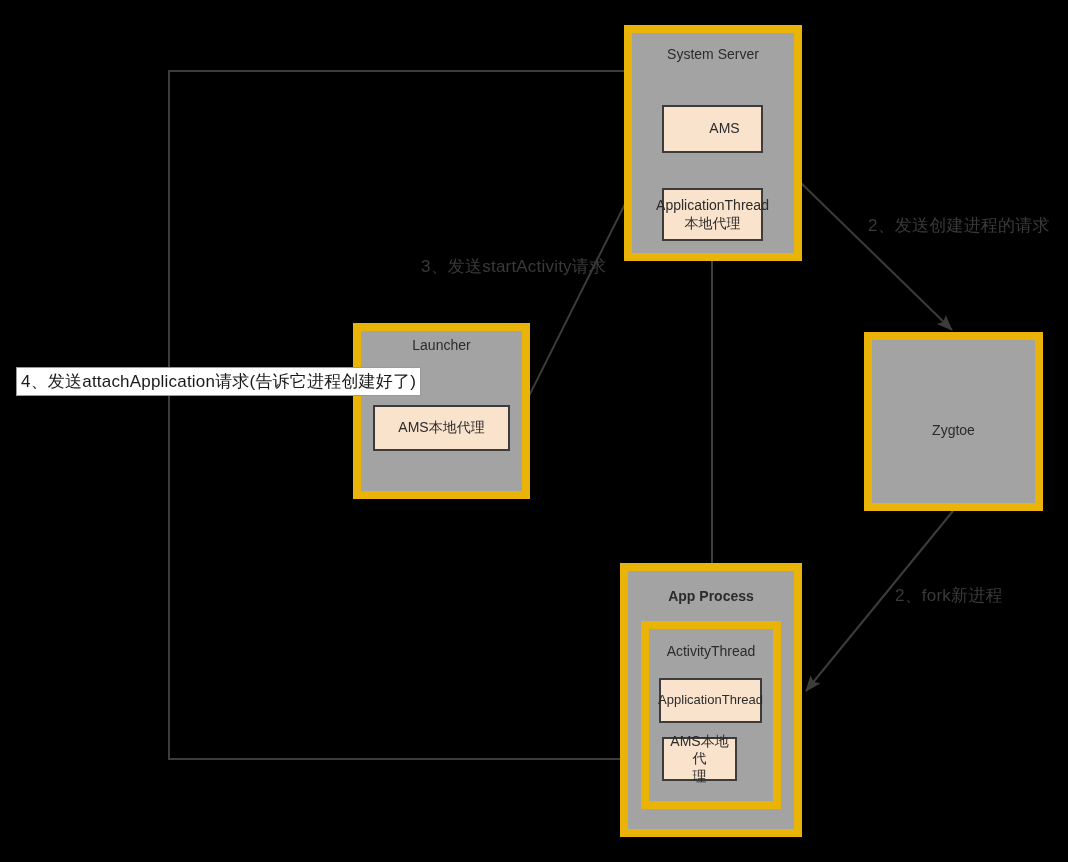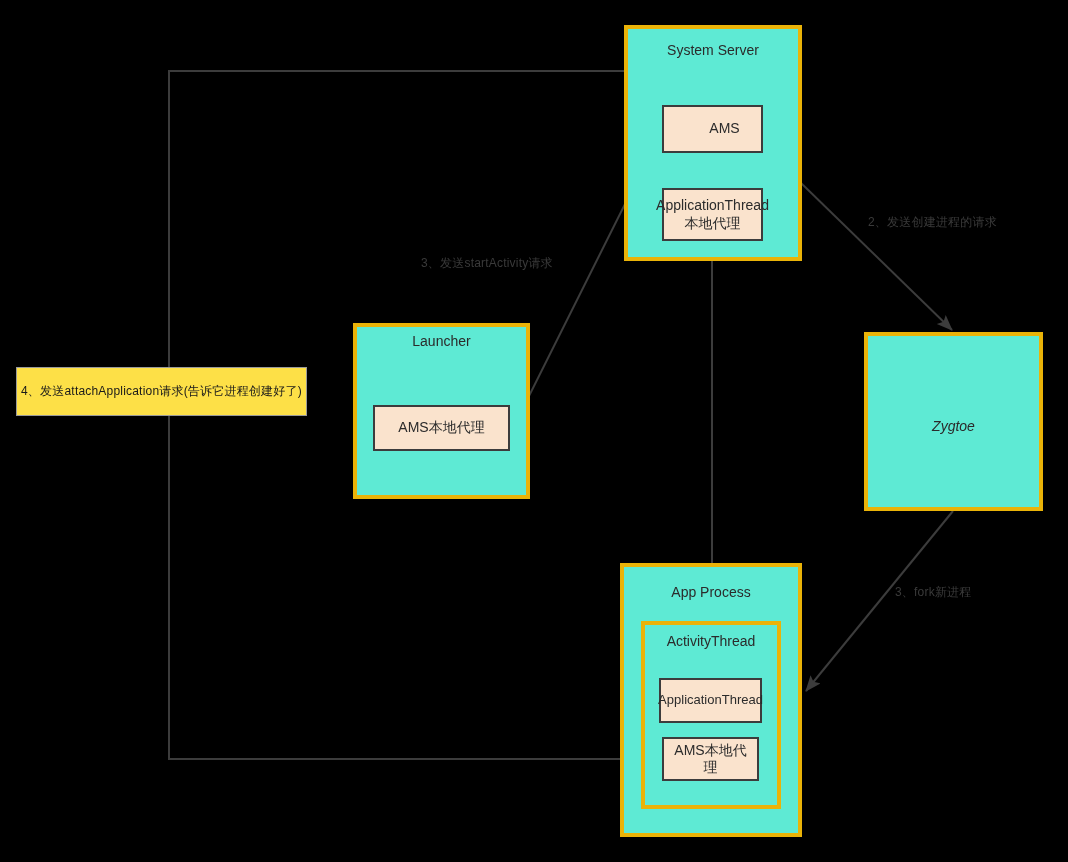--- a/index.html
+++ b/index.html
@@ -20,22 +20,22 @@
   .svg-layer {
     position: absolute;
     left: 0;
     top: 0;
     width: 1068px;
     height: 862px;
   }
   .node {
     position: absolute;
     box-sizing: border-box;
-    border: 4px solid #eab308;
-    background: #5eead4;
+    border: 8px solid #eab308;
+    background: #a3a3a3;
     color: #2b2b2b;
   }
   .node-title {
     position: absolute;
     left: 0;
     right: 0;
     text-align: center;
     font-size: 14px;
     color: #2b2b2b;
     white-space: nowrap;
@@ -48,30 +48,30 @@
     color: #2b2b2b;
     display: flex;
     align-items: center;
     justify-content: center;
     text-align: center;
     font-size: 14px;
     line-height: 1.25;
   }
   .edge-label {
     position: absolute;
-    font-size: 12px;
+    font-size: 17px;
     color: #3a3a3a;
     white-space: nowrap;
     letter-spacing: 0.2px;
   }
   .edge-label.selected {
     color: #1a1a1a;
-    background: #fde047;
+    background: #ffffff;
     outline: 1px solid #9a9a9a;
-    padding: 15px 4px;
+    padding: 2px 4px;
   }
 </style>
 </head>
 <body>
 
 <div id="canvas">
 
   <svg class="svg-layer" viewBox="0 0 1068 862" xmlns="http://www.w3.org/2000/svg">
     <defs>
       <marker id="arrowhead" markerWidth="9" markerHeight="9" refX="7.5" refY="3.2" orient="auto" markerUnits="strokeWidth">
@@ -104,43 +104,43 @@
   </div>
 
   <div class="node" style="left:353px; top:323px; width:177px; height:176px;">
     <div class="node-title" style="top:6px;">Launcher</div>
   </div>
 
   <div class="leaf" style="left:373px; top:405px; width:137px; height:46px;">
     <span>AMS本地代理</span>
   </div>
 
-  <div class="node" style="left:864px; top:332px; width:179px; height:179px;font-style:italic;">
+  <div class="node" style="left:864px; top:332px; width:179px; height:179px;">
     <div class="node-title" style="top:82px;">Zygtoe</div>
   </div>
 
   <div class="node" style="left:620px; top:563px; width:182px; height:274px;">
-    <div class="node-title" style="top:17px;">App Process</div>
+    <div class="node-title" style="top:17px;font-weight:bold;">App Process</div>
   </div>
 
   <div class="node" style="left:641px; top:621px; width:140px; height:188px;">
-    <div class="node-title" style="top:8px;">ActivityThread</div>
+    <div class="node-title" style="top:14px;">ActivityThread</div>
   </div>
 
   <div class="leaf" style="left:659px; top:678px; width:103px; height:45px; font-size:13px;">
     <span>ApplicationThread</span>
   </div>
 
-  <div class="leaf" style="left:662px; top:737px; width:97px; height:44px; flex-direction:column;">
+  <div class="leaf" style="left:662px; top:737px; width:75px; height:44px; flex-direction:column;">
     <span>AMS本地代</span>
     <span>理</span>
   </div>
 
   <div class="edge-label" style="left:421px; top:255px;">3、发送startActivity请求</div>
 
   <div class="edge-label" style="left:868px; top:214px;">2、发送创建进程的请求</div>
 
-  <div class="edge-label" style="left:895px; top:584px;">3、fork新进程</div>
+  <div class="edge-label" style="left:895px; top:584px;">2、fork新进程</div>
 
   <div class="edge-label selected" style="left:17px; top:368px;">4、发送attachApplication请求(告诉它进程创建好了)</div>
 
 
 </div>
 
 </body></html>

